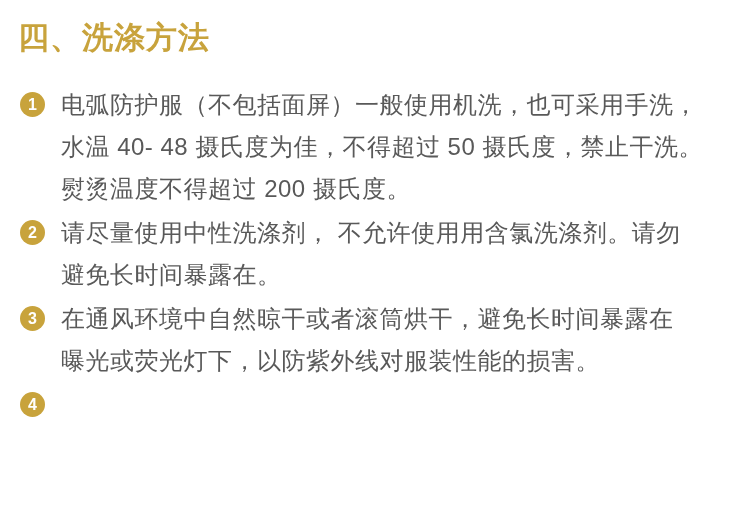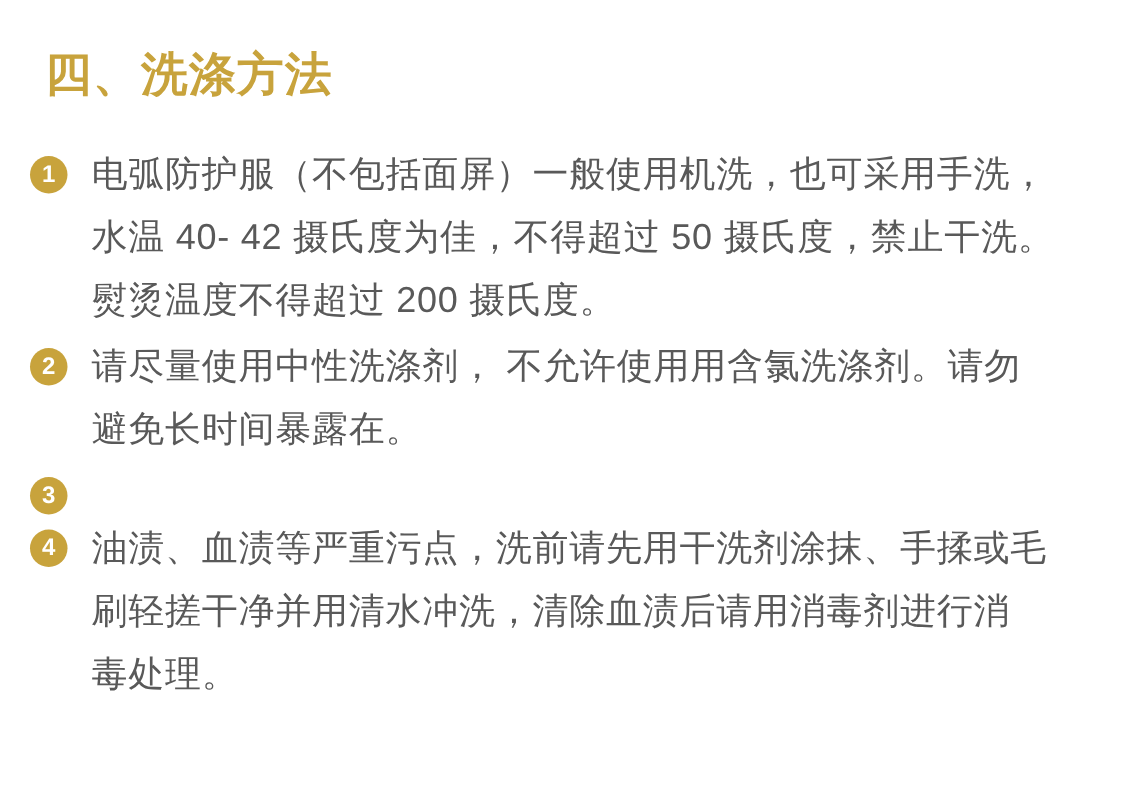--- a/index.html
+++ b/index.html
@@ -14,21 +14,21 @@
     font-family: "Liberation Sans", sans-serif;
   }
   .page {
     box-sizing: border-box;
     width: 750px;
     height: 524px;
     padding: 18px 14px 0 18px;
     background: #ffffff;
   }
   .section-title {
-    margin: 12px;
+    margin: 0;
     font-size: 31px;
     line-height: 40px;
     font-weight: bold;
     color: #c8a33c;
     letter-spacing: 1px;
   }
   .instruction-list {
     list-style: none;
     margin: 26px 0 0 0;
     padding: 0;
@@ -65,35 +65,34 @@
 <body>
 
 <div class="page">
   <h1 class="section-title">四、洗涤方法</h1>
 
   <ol class="instruction-list">
 
     <li class="instruction-item">
       <span class="num-badge">1</span>
       <p class="item-text">电弧防护服（不包括面屏）一般使用机洗，也可采用手洗，
-水温 40- 42 摄氏度为佳，不得超过 50 摄氏度，禁止干洗。
+水温 40- 48 摄氏度为佳，不得超过 50 摄氏度，禁止干洗。
 熨烫温度不得超过 200 摄氏度。</p>
     </li>
 
     <li class="instruction-item">
       <span class="num-badge">2</span>
       <p class="item-text">请尽量使用中性洗涤剂， 不允许使用用含氯洗涤剂。请勿
 避免长时间暴露在。</p>
     </li>
 
     <li class="instruction-item">
       <span class="num-badge">3</span>
+      <p class="item-text">在通风环境中自然晾干或者滚筒烘干，避免长时间暴露在
+曝光或荧光灯下，以防紫外线对服装性能的损害。</p>
     </li>
 
     <li class="instruction-item">
       <span class="num-badge">4</span>
-      <p class="item-text">油渍、血渍等严重污点，洗前请先用干洗剂涂抹、手揉或毛
-刷轻搓干净并用清水冲洗，清除血渍后请用消毒剂进行消
-毒处理。</p>
     </li>
 
   </ol>
 </div>
 
 </body></html>

